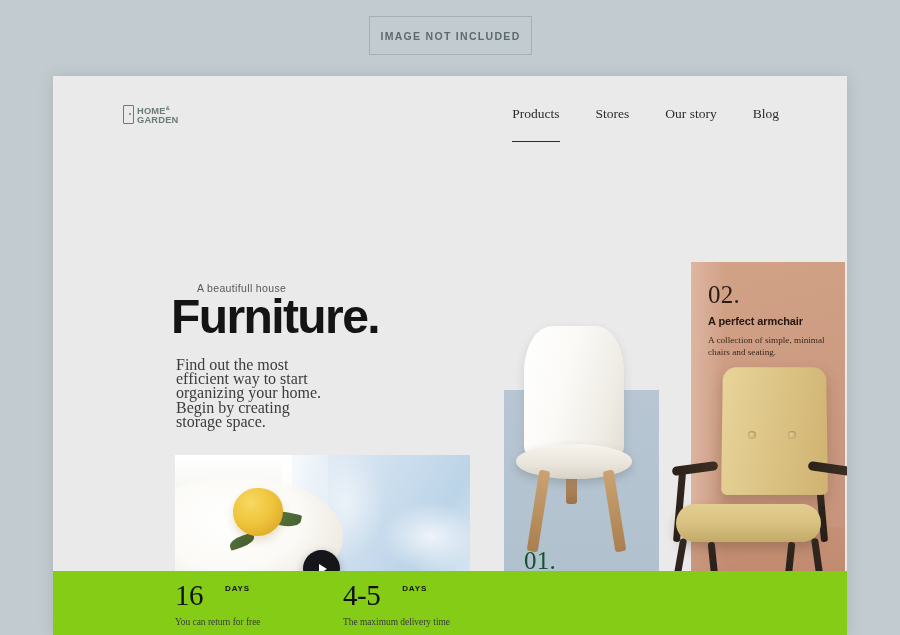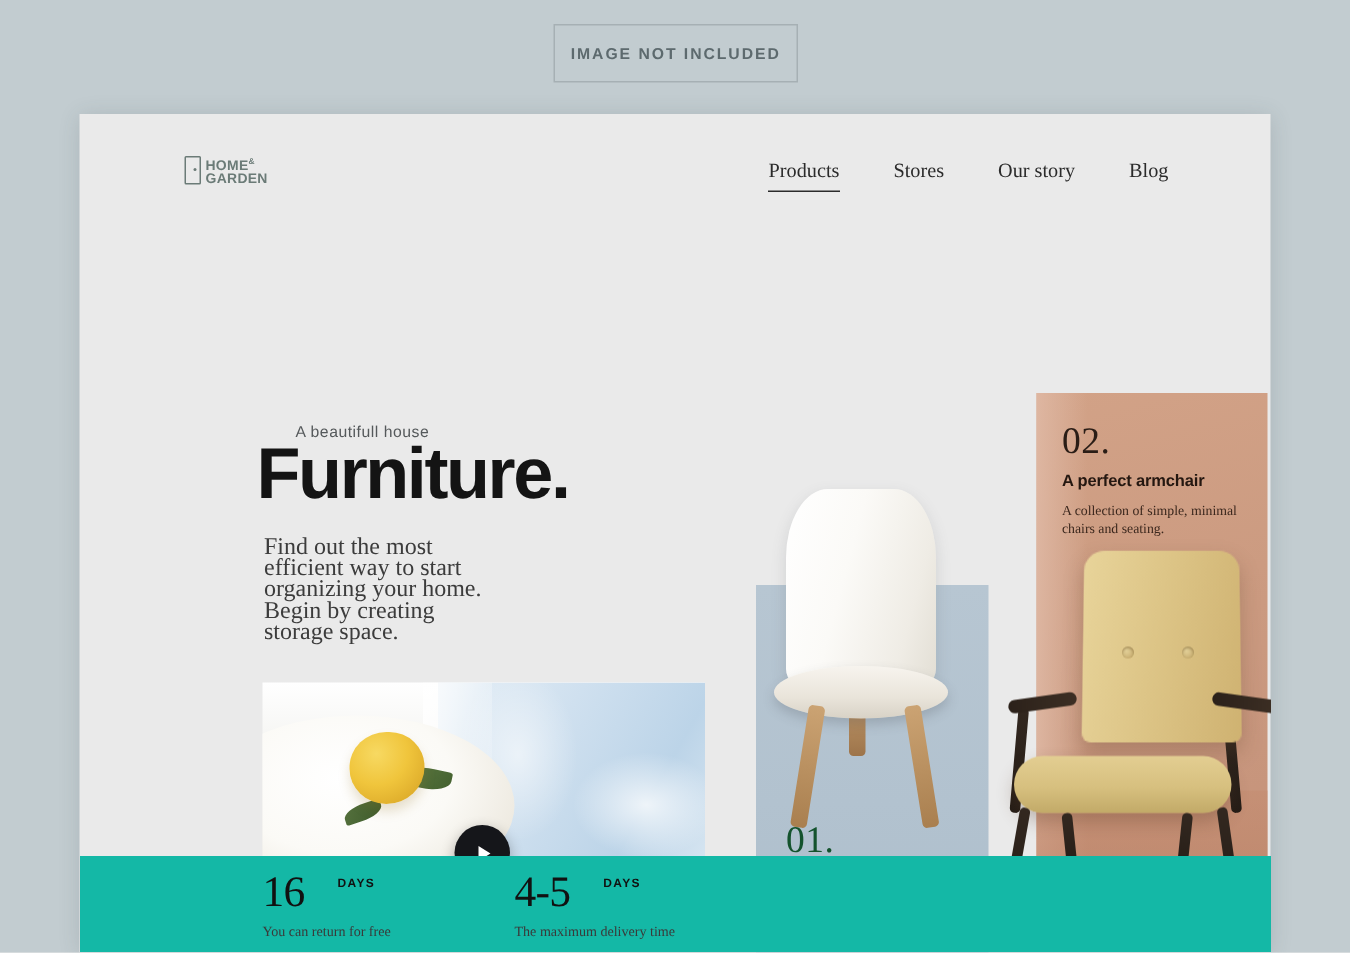--- a/index.html
+++ b/index.html
@@ -45,21 +45,21 @@
   }
   #brand-logo .words{ display:flex; flex-direction:column; line-height:8.6px; }
   #brand-logo .words b{
     font-size:9.3px; font-weight:700; letter-spacing:.2px; color:#6b7b77;
   }
   #brand-logo .amp{ font-size:5.6px; vertical-align:super; }
 
   #main-nav{ position:absolute; right:68px; top:30px; display:flex; gap:36px; }
   #main-nav a{
     font-family:"Liberation Serif", serif;
-    font-size:13.5px; color:#2b2b2b; text-decoration:none; padding-bottom:5px;
+    font-size:13.5px; color:#2b2b2b; text-decoration:none; padding-bottom:19px;
     display:inline-block;
   }
   #main-nav a.active{ border-bottom:1.3px solid #2b2b2b; }
 
   
   #hero-eyebrow{
     position:absolute; left:122px; top:206px;
     font-size:10.5px; color:#55595b; letter-spacing:.35px;margin-left:22px;
   }
   #hero-title{
@@ -227,21 +227,21 @@
   }
   #armchair-photo .frameleg.f1{ left:8px; top:106px;  height:70px; transform:rotate(5deg); }
   #armchair-photo .frameleg.f2{ left:150px; top:106px; height:70px; transform:rotate(-5deg); }
   #armchair-photo .frameleg.f3{ left:6px;  top:172px; height:72px; transform:rotate(10deg); }
   #armchair-photo .frameleg.f4{ left:148px;top:172px; height:72px; transform:rotate(-8deg); }
   #armchair-photo .frameleg.f5{ left:42px; top:176px; height:46px; transform:rotate(-6deg); }
   #armchair-photo .frameleg.f6{ left:118px;top:176px; height:46px; transform:rotate(6deg); }
 
   
   #bottom-bar{
-    position:absolute; left:0; bottom:0; width:100%; height:64px; background:#14b8a6;
+    position:absolute; left:0; bottom:0; width:100%; height:64px; background:#84cc16;
   }
   .stat{ position:absolute; top:10px; }
   .stat .row{ display:flex; align-items:flex-start; gap:6px; }
   .stat .value{
     font-family:"Liberation Serif", serif;
     font-size:29px; line-height:29px; color:#111; letter-spacing:-.5px;
   }
   .stat .unit{
     font-size:8px; font-weight:700; letter-spacing:.9px; color:#111; margin-top:3px;margin-left:16px;
   }

